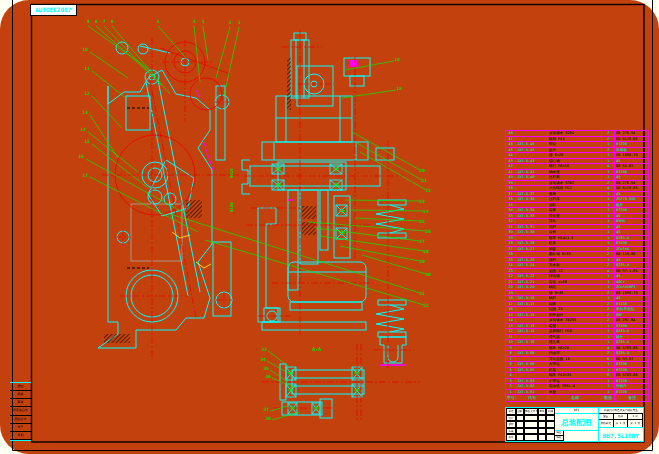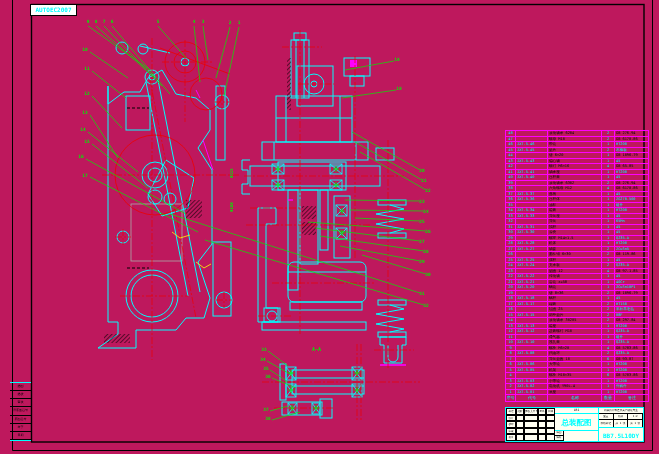--- a/index.html
+++ b/index.html
@@ -1,17 +1,17 @@
 <!DOCTYPE html>
 <html><head>
 <meta charset="utf-8">
 <style>
   html,body{margin:0;padding:0;background:#fffff2;width:659px;height:454px;overflow:hidden;
     font-family:"DejaVu Sans Mono","Liberation Mono",monospace;}
-  #root{position:relative;width:659px;height:454px;background:#be185d;}
+  #root{position:relative;width:659px;height:454px;background:#c2410c;border-radius:29px;}
   #cad-svg{position:absolute;left:0;top:0;}
   .wmark{position:absolute;left:30px;top:4px;width:45px;height:10px;border:1px solid #000;
     background:#ffffff;color:#00ffff;font-weight:bold;font-size:6px;line-height:10px;
     text-align:center;overflow:hidden;white-space:nowrap;}
   .leader-label{position:absolute;color:#00ee00;font-size:4.5px;font-weight:bold;
     transform:translate(-50%,-50%);line-height:4px;}
   .vdim{position:absolute;color:#00ee00;font-size:4px;font-weight:bold;
     transform:rotate(-90deg);transform-origin:left top;white-space:nowrap;}
   .aa-label{position:absolute;color:#00ee00;font-size:5px;font-weight:bold;}
   

